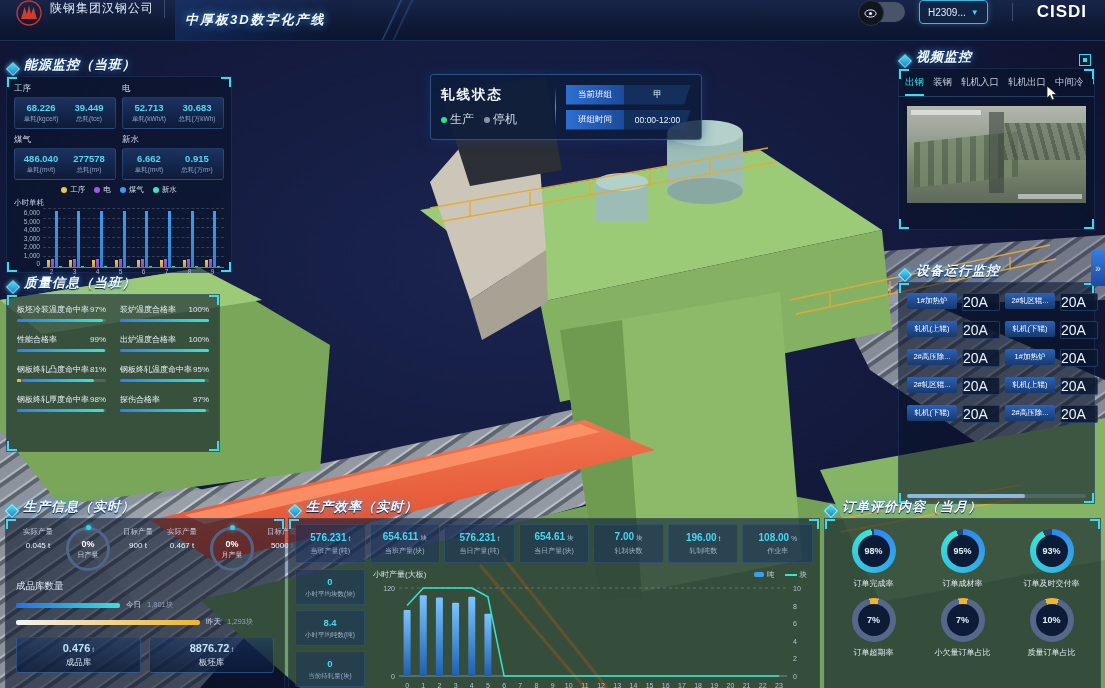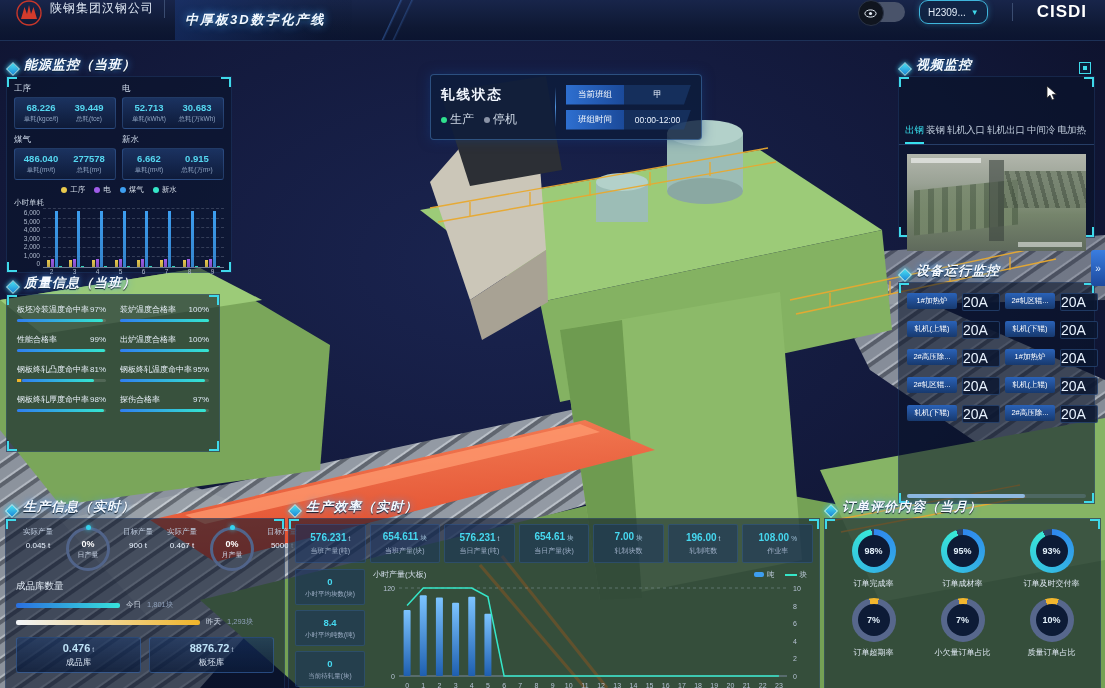--- a/index.html
+++ b/index.html
@@ -20,21 +20,21 @@
   #page-title{font-size:13px;font-weight:bold;font-style:italic;color:#f2f8ff;letter-spacing:2px;
     text-shadow:0 0 8px rgba(70,170,255,.9),0 2px 2px rgba(0,0,0,.6);}
   .streaks{width:90px;height:40px;background:
      linear-gradient(115deg,transparent 44%,rgba(80,150,255,.35) 45%,transparent 47%,
        transparent 54%,rgba(80,150,255,.25) 55%,transparent 57%);}
   #tb-right{margin-left:auto;display:flex;align-items:center;gap:14px;padding-right:18px;}
   #eye-toggle{width:46px;height:20px;border-radius:10px;background:#49536a;position:relative;cursor:pointer;}
   #eye-knob{position:absolute;left:-1px;top:-2px;width:24px;height:24px;border-radius:50%;
     background:#10151f;border:1px solid #2a3346;display:flex;align-items:center;justify-content:center;}
   #line-select{display:flex;align-items:center;gap:5px;height:22px;padding:0 8px;border:1px solid #3fb6dc;
-    border-radius:9px;background:rgba(16,38,70,.75);font-size:10px;color:#e2ecf8;box-shadow:0 0 6px rgba(60,180,230,.35);}
+    border-radius:4px;background:rgba(16,38,70,.75);font-size:10px;color:#e2ecf8;box-shadow:0 0 6px rgba(60,180,230,.35);}
   #line-select .caret{color:#3fd9ea;font-size:8px;}
   #brand{font-size:17px;font-weight:800;letter-spacing:1px;color:#fff;}
 
   
   .sec{position:absolute;z-index:5;}
   .sec-h{height:20px;display:flex;align-items:flex-end;gap:6px;padding-left:2px;}
   .dia{width:8px;height:8px;transform:rotate(45deg);flex:0 0 auto;
     background:linear-gradient(135deg,#49e0f0,#1c86d8);border:1px solid #9df0ff;box-shadow:0 0 5px #35c8ee;}
   .sec-t{font-size:13px;font-weight:bold;font-style:italic;color:#f4f9ff;letter-spacing:1px;
     text-shadow:0 0 7px rgba(60,160,255,.85),0 1px 1px #000;}
@@ -94,28 +94,28 @@
   .ls-dot{width:6px;height:6px;border-radius:50%;display:inline-block;margin-right:3px;}
   #ls-div{width:1px;height:40px;background:linear-gradient(180deg,transparent,#4f94e0,transparent);margin:0 10px;}
   #ls-rows{flex:1;display:flex;flex-direction:column;gap:5px;}
   .ls-row{display:flex;height:20px;clip-path:polygon(0 0,100% 0,calc(100% - 7px) 100%,0 100%);}
   .ls-row .k{width:58px;font-size:8.5px;color:#fff;display:flex;align-items:center;justify-content:center;
     background:linear-gradient(90deg,#2e6fd0,#1b4a9a);}
   .ls-row .v{flex:1;font-size:8.5px;color:#eaf3ff;display:flex;align-items:center;justify-content:center;
     background:rgba(30,70,130,.45);}
 
   
-  #sec-video{left:898px;top:54px;width:197px;}
+  #sec-video{left:898px;top:46px;width:197px;}
   #sec-video .sec-h{padding-right:4px;}
   #video-collapse{margin-left:auto;width:10px;height:10px;border:1px solid #3fd9ea;background:rgba(10,30,60,.85);
     display:flex;align-items:center;justify-content:center;cursor:pointer;}
   #video-collapse i{width:4px;height:4px;background:#3fd9ea;display:block;}
   #sec-video .pbody{height:160px;padding:0;}
-  #video-tabs{display:flex;gap:2px;padding:7px 6px 0;border-bottom:1px solid rgba(90,140,210,.35);
-    white-space:nowrap;overflow:hidden;margin-top:40px;}
+  #video-tabs{display:flex;gap:9px;padding:7px 6px 0;border-bottom:1px solid rgba(90,140,210,.35);
+    white-space:nowrap;overflow:hidden;}
   .vtab{font-size:9.5px;color:#c2cedd;padding-bottom:5px;cursor:pointer;flex:0 0 auto;}
   .vtab.active{color:#38e0ee;border-bottom:2px solid #38e0ee;}
   #video-feed{position:relative;margin:9px 8px;height:97px;overflow:hidden;
     background:linear-gradient(180deg,#b2b6ac,#9aa295 30%,#76856c 62%,#5f6a5c);}
   #video-feed .m1{position:absolute;left:4%;top:32%;width:58%;height:46%;opacity:.8;transform:skewY(-6deg);
     background:repeating-linear-gradient(90deg,#55664e 0 6px,#76876a 6px 14px);}
   #video-feed .m2{position:absolute;right:0;top:18%;width:46%;height:38%;opacity:.75;
     background:repeating-linear-gradient(75deg,#495645 0 4px,#6d7b66 4px 10px);}
   #video-feed .beam{position:absolute;left:46%;top:6%;width:8%;height:84%;background:#3a433e;opacity:.6;}
   #video-feed .vt1{position:absolute;left:4px;top:4px;width:70px;height:5px;background:rgba(255,255,255,.55);}

